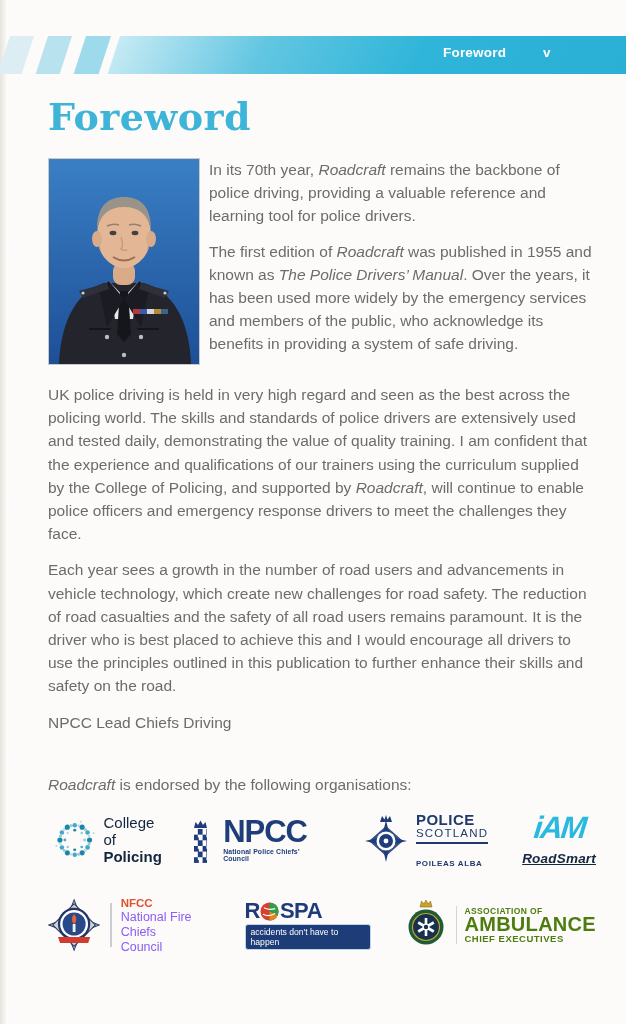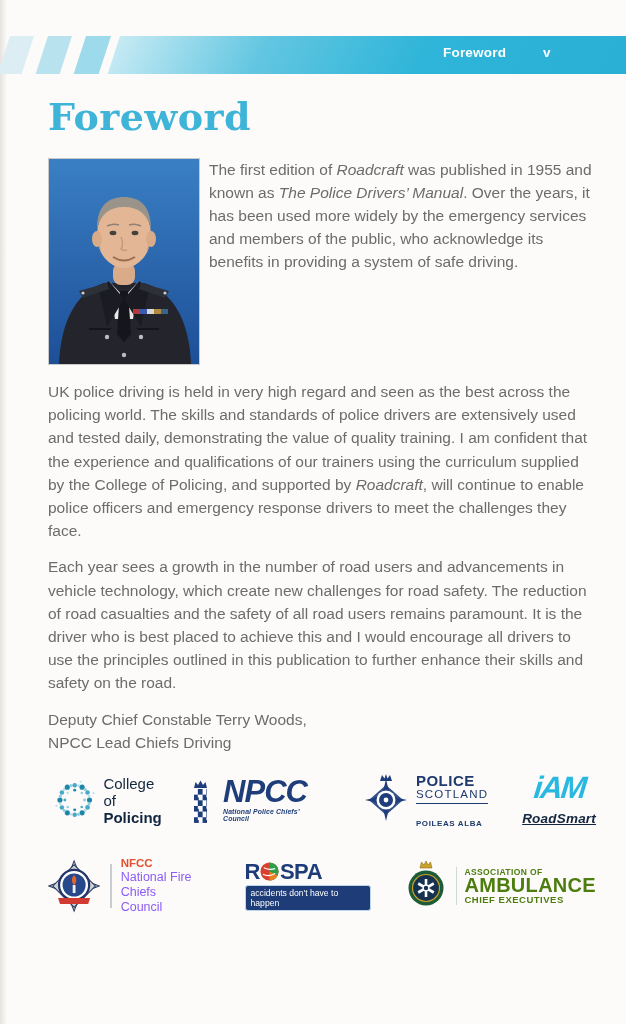--- a/index.html
+++ b/index.html
@@ -51,26 +51,26 @@
   .cop-text{margin-left:8px;color:#12263f;}
   .cop-l1{font-size:15px;line-height:17px;}
   .cop-l2{font-size:15px;font-weight:bold;line-height:17px;}
 
   
   .npcc{display:flex;align-items:flex-start;margin-left:26px;}
   .npcc-col{width:15px;margin-top:3px;}
   .npcc-crown{display:block;margin:0 auto 1px auto;}
   .npcc-checker{width:13px;height:34px;margin:0 auto;
     background:conic-gradient(#1f3d7a 0 25%,#fff 0 50%,#1f3d7a 0 75%,#fff 0) 0 0/8.6px 11.3px;}
-  .npcc-right{margin-left:16px;font-style:italic;}
+  .npcc-right{margin-left:16px;}
   .npcc-acronym{font-size:31px;font-weight:800;color:#1f3d7a;line-height:30px;letter-spacing:-1px;}
   .npcc-caption{font-size:6.9px;font-weight:bold;color:#1f3d7a;margin-top:1px;letter-spacing:.1px;}
 
   
-  .ps{display:flex;align-items:center;margin-left:42px;}
+  .ps{display:flex;align-items:flex-end;margin-left:42px;}
   .ps-text{margin-left:7px;color:#1e3a6e;}
   .ps-l1{font-size:15px;font-weight:800;line-height:15px;letter-spacing:.5px;}
   .ps-l2{font-size:11.5px;line-height:13px;letter-spacing:1.2px;}
   .ps-rule{height:1.5px;background:#1e3a6e;margin:2px 0;}
   .ps-l3{font-size:8px;font-weight:bold;letter-spacing:.6px;margin-top:15px;}
 
   
   .iam{margin-left:34px;text-align:center;}
   .iam-word{font-size:31px;font-weight:800;font-style:italic;color:#29b9e0;letter-spacing:-2px;line-height:28px;transform:skewX(-6deg);display:inline-block;}
   .iam-caption{font-size:13.5px;font-weight:bold;font-style:italic;color:#13253f;margin-top:9px;letter-spacing:.2px;text-decoration:underline;}
@@ -165,34 +165,35 @@
 
         <circle cx="58" cy="178" r="2.2" fill="#b9bdc6"></circle>
         <circle cx="92" cy="178" r="2.2" fill="#b9bdc6"></circle>
         <circle cx="75" cy="196" r="2.2" fill="#b9bdc6"></circle>
 
         <path d="M40,170 h22" stroke="#15161b" stroke-width="2"></path>
         <path d="M88,170 h22" stroke="#15161b" stroke-width="2"></path>
       </svg>
     </div>
     <div class="intro-col">
+      <p class="body"><span>In its 70th year, </span><i>Roadcraft</i><span> remains the backbone of police driving, providing a valuable reference and learning tool for police drivers.</span></p>
       <p class="body"><span>The first edition of </span><i>Roadcraft</i><span> was published in 1955 and known as </span><i>The Police Drivers’ Manual</i><span>. Over the years, it has been used more widely by the emergency services and members of the public, who acknowledge its benefits in providing a system of safe driving.</span></p>
     </div>
   </div>
 
   <div class="flow">
     <p class="body"><span>UK police driving is held in very high regard and seen as the best across the policing world. The skills and standards of police drivers are extensively used and tested daily, demonstrating the value of quality training. I am confident that the experience and qualifications of our trainers using the curriculum supplied by the College of Policing, and supported by </span><i>Roadcraft</i><span>, will continue to enable police officers and emergency response drivers to meet the challenges they face.</span></p>
     <p class="body"><span>Each year sees a growth in the number of road users and advancements in vehicle technology, which create new challenges for road safety. The reduction of road casualties and the safety of all road users remains paramount. It is the driver who is best placed to achieve this and I would encourage all drivers to use the principles outlined in this publication to further enhance their skills and safety on the road.</span></p>
   </div>
 
   <div class="signoff">
-    <div>Deputy Chief Constable Terry Woods,</div>
     <div>NPCC Lead Chiefs Driving</div>
   </div>
 
+  <div class="endorse"><i>Roadcraft</i><span> is endorsed by the following organisations:</span></div>
 
   <div class="logo-row row1">
 
     <div class="cop">
       <svg width="44" height="44" viewBox="0 0 42 42">
         <g fill="#47a8c7">
           <circle cx="36" cy="21" r="2.6" fill="#1d85a8"></circle>
             <circle cx="35.5" cy="24.9" r="1.6" fill="#8fd0e0"></circle>
           <circle cx="34" cy="28.5" r="2.4" fill="#47a8c7"></circle>
             <circle cx="31.6" cy="31.6" r="1.5" fill="#b7e0ea"></circle>

